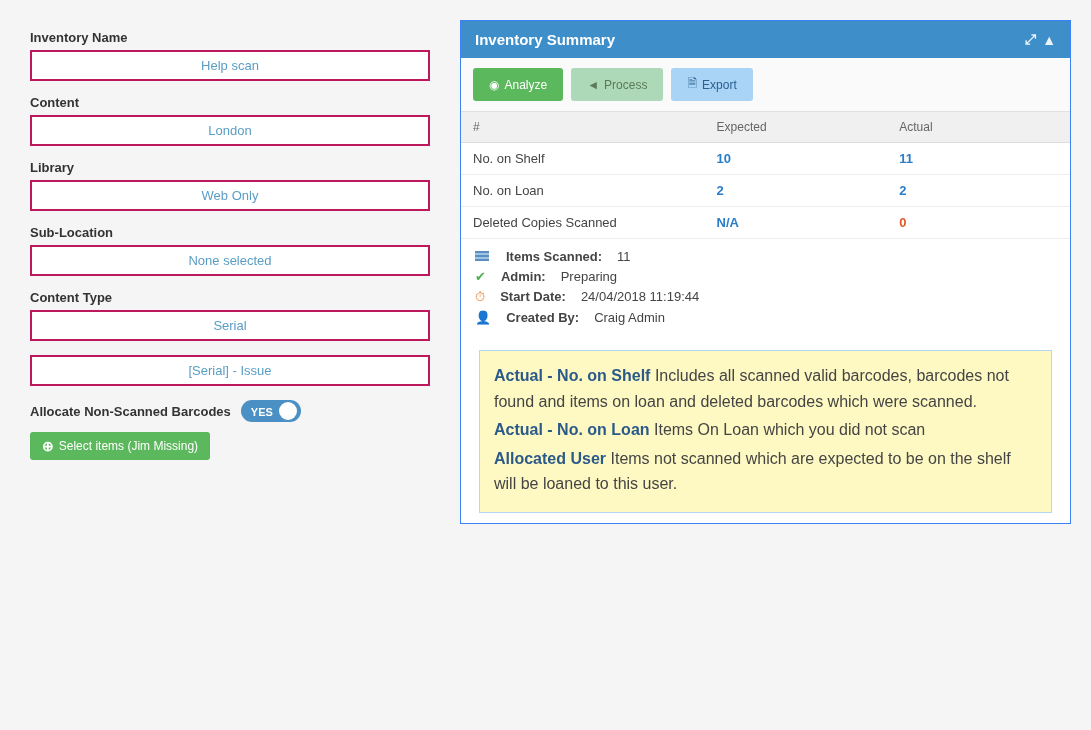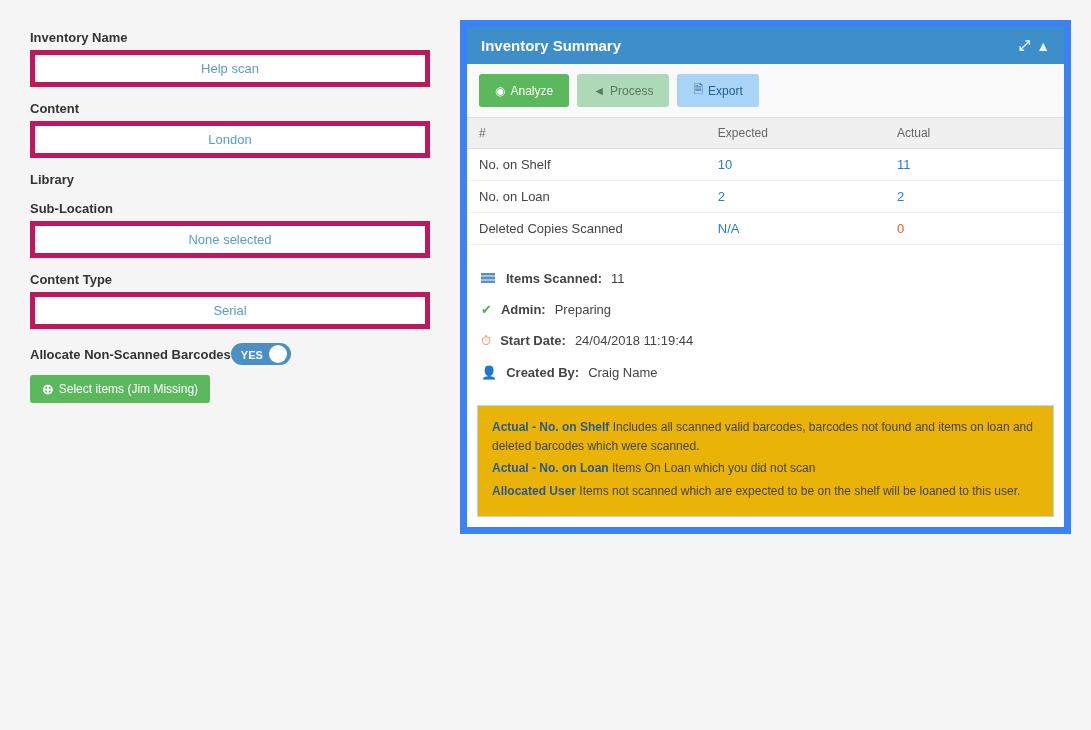--- a/index.html
+++ b/index.html
@@ -25,31 +25,32 @@
     }
     .form-label {
       display: block;
       font-weight: bold;
       font-size: 13px;
       margin-bottom: 5px;
       color: #333;
     }
     .form-input {
       width: 100%;
-      border: 5px solid #be185d;
+      border: 2px solid #be185d;
       padding: 6px 20px;
       font-size: 13px;
       color: #5a9dc5;
       text-align: center;
       background: #fff;
       outline: none;
     }
     .allocate-row {
       display: flex;
       align-items: center;
+      gap: 10px;
       margin-bottom: 10px;
     }
     .allocate-label {
       font-weight: bold;
       font-size: 13px;
       color: #333;
     }
     .toggle-switch {
       display: inline-flex;
       align-items: flex-end;
@@ -86,21 +87,21 @@
       gap: 5px;
     }
     .select-user-btn .plus-icon {
       font-size: 14px;
       font-weight: bold;
     }
 
     
     .right-panel {
       flex: 1;
-      border: 7px solid #3b82f6;
+      border: 1px solid #3b82f6;
       background: #fff;
     }
     .panel-header {
       background: #3d8ec9;
       color: #fff;
       padding: 10px 14px;
       font-size: 15px;
       font-weight: bold;
       display: flex;
       justify-content: space-between;
@@ -182,52 +183,51 @@
     }
     .summary-table td {
       padding: 8px 12px;
       border-bottom: 1px solid #eee;
       font-size: 13px;
       color: #444;
       vertical-align: top;
     }
     .summary-table td.value {
       color: #2a7dc9;
-      font-weight: normal;
+      font-weight: bold;
     }
     .summary-table td.value.red {
       color: #e05a2b;
     }
     .info-section {
       padding: 10px 14px;
     }
     .info-row {
       display: flex;
       align-items: baseline;
-      gap: 9px;
+      gap: 15px;
       margin-bottom: 5px;
       font-size: 13px;
       color: #444;
-      margin-top: 16px;
     }
     .info-row .icon {
       font-size: 13px;
     }
     .info-row .bold {
       font-weight: bold;
     }
     .info-row .green { color: #4caf50; }
     .info-row .orange { color: #e07b2a; }
     .info-row .blue-icon { color: #4a90c4; }
     .note-box {
-      margin: 10px 10px;
-      background: #eab308;
+      margin: 10px 18px;
+      background: #fef9c3;
       border: 1px solid #b3d7f5;
       padding: 12px 14px;
-      font-size: 12px;
+      font-size: 16px;
       color: #444;
       line-height: 1.6;
     }
     .note-box .note-line {
       margin-bottom: 3px;
     }
     .note-box .note-bold {
       font-weight: bold;
       color: #2a5a8a;
     }
@@ -263,33 +263,35 @@
       <input class="form-input" type="text" value="Help scan" style="">
     </div>
 
     <div class="form-group">
       <label class="form-label">Content</label>
       <input class="form-input" type="text" value="London" style="">
     </div>
 
     <div class="form-group">
       <label class="form-label">Library</label>
+      <input class="form-input" type="text" value="Web Only" style="">
     </div>
 
     <div class="form-group">
       <label class="form-label">Sub-Location</label>
       <input class="form-input" type="text" value="None selected" style="">
     </div>
 
     <div class="form-group">
       <label class="form-label">Content Type</label>
       <input class="form-input" type="text" value="Serial" style="">
     </div>
 
     <div class="form-group">
+      <input class="form-input" type="text" value="[Serial] - Issue" style="">
     </div>
 
     <div class="allocate-row">
       <span class="allocate-label">Allocate Non-Scanned Barcodes</span>
       <div class="toggle-switch">
         <span class="toggle-yes">YES</span>
         <span class="toggle-circle"></span>
       </div>
     </div>
 
@@ -364,21 +366,21 @@
         <span>Preparing</span>
       </div>
       <div class="info-row">
         <span class="icon orange">⏱</span>
         <span class="bold">Start Date:</span>
         <span>24/04/2018 11:19:44</span>
       </div>
       <div class="info-row">
         <span class="icon blue-icon">👤</span>
         <span class="bold">Created By:</span>
-        <span>Craig Name</span>
+        <span>Craig Admin</span>
       </div>
     </div>
 
     <div class="note-box" id="note-box">
     <div class="note-line"><span class="note-bold">Actual - No. on Shelf</span><span> Includes all scanned valid barcodes, barcodes not found and items on loan and deleted barcodes which were scanned.</span></div>
         <div class="note-line"><span class="note-bold">Actual - No. on Loan</span><span> Items On Loan which you did not scan</span></div>
         <div class="note-line"><span class="note-bold">Allocated User</span><span> Items not scanned which are expected to be on the shelf will be loaned to this user.</span></div>
       </div>
 
   </div>

